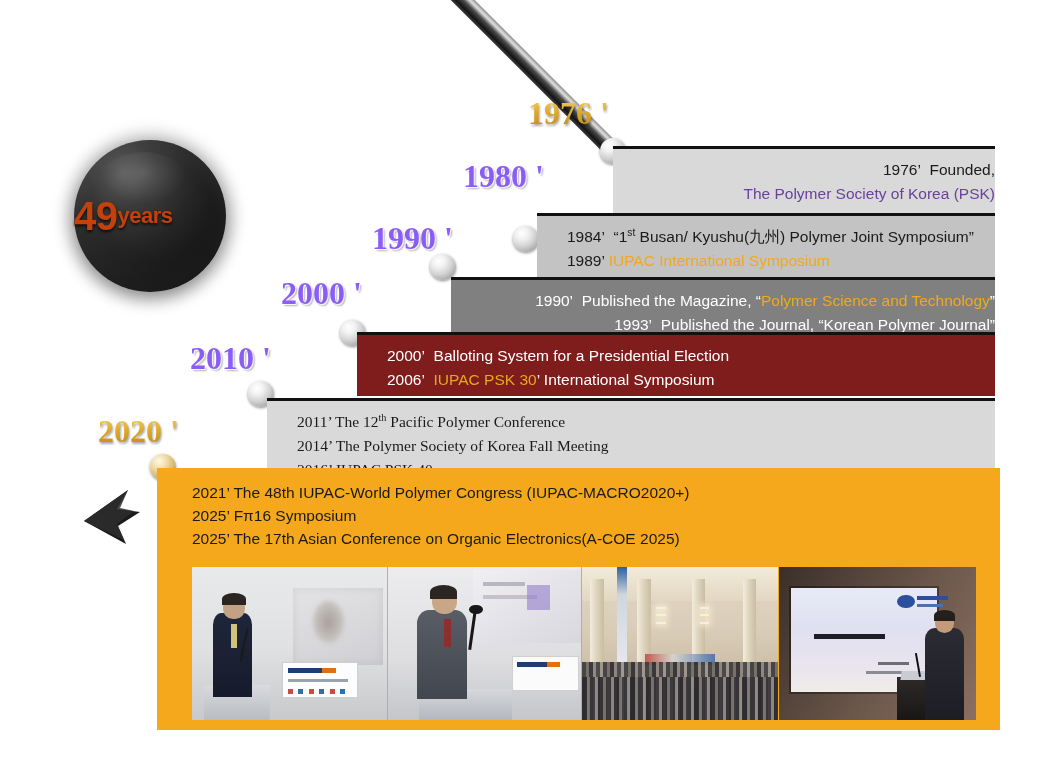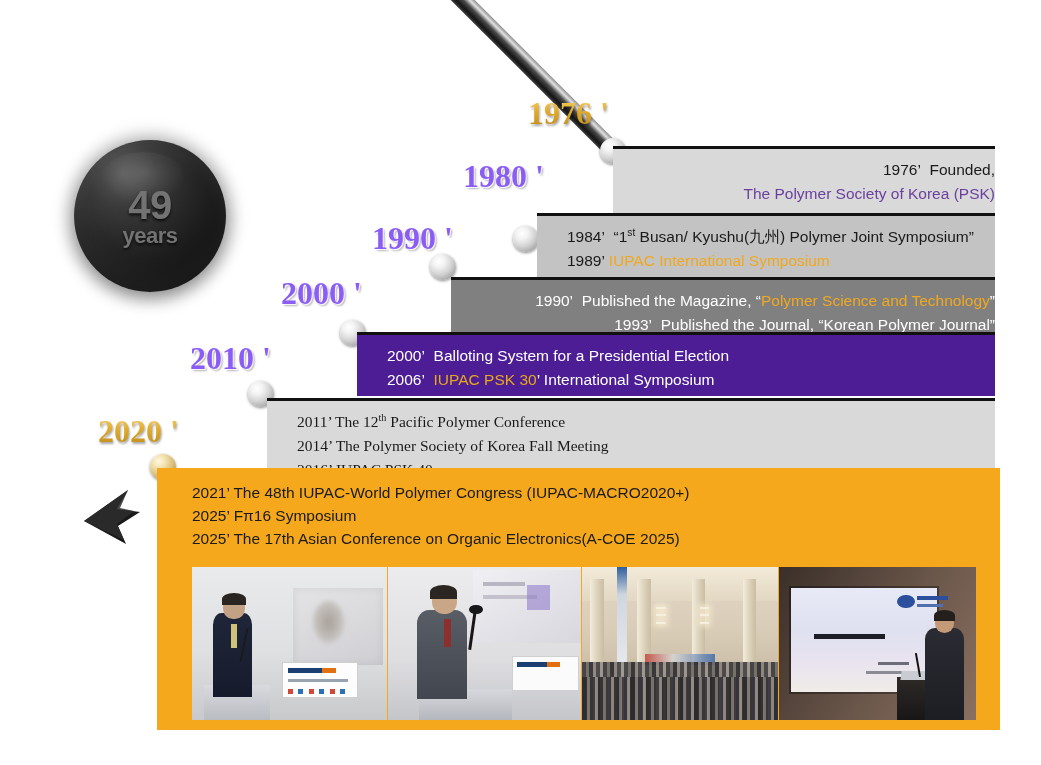--- a/index.html
+++ b/index.html
@@ -57,27 +57,26 @@
     background: radial-gradient(ellipse at 50% 40%, rgba(255,255,255,0.13), rgba(255,255,255,0) 70%);
   }
   #badge-text {
     position: absolute;
     left: 74px;
     top: 140px;
     width: 152px;
     height: 152px;
     display: flex;
     align-items: center;
-    justify-content: center;
-    color: #737373;
+    justify-content: flex-start;
+    color: #c2410c;
     font-weight: bold;
     letter-spacing: -0.5px;
     white-space: nowrap;
     text-shadow: 0 2px 3px rgba(0,0,0,0.75);
-    flex-direction: column;
   }
   #badge-num { font-size: 40px; line-height: 1; }
   #badge-unit { font-size: 22px; line-height: 1; }
 
   
   #arrow-svg {
     position: absolute;
     left: 0;
     top: 0;
     width: 1041px;
@@ -126,21 +125,21 @@
     font-size: 15.5px;
     line-height: 1.55;
     padding: 9px 0 0 30px;
     overflow: hidden;
     white-space: nowrap;
   }
   .panel .row { display: block; }
   .p1 { background: #d9d9d9; color: #1a1a1a; }
   .p2 { background: #c3c3c3; color: #1a1a1a; }
   .p3 { background: #808080; color: #ffffff; }
-  .p4 { background: #4c1d95; color: #ffffff; }
+  .p4 { background: #7f1d1d; color: #ffffff; }
   .p5 { background: #d9d9d9; color: #1a1a1a; }
 
   .accent-purple { color: #6a3f9e; }
   .accent-gold   { color: #f0a81f; }
   .accent-gold-d { color: #e8a81c; }
   .indent { padding-left: 58px; }
   sup { font-size: 0.66em; vertical-align: super; }
 
   
   #panel-orange {

